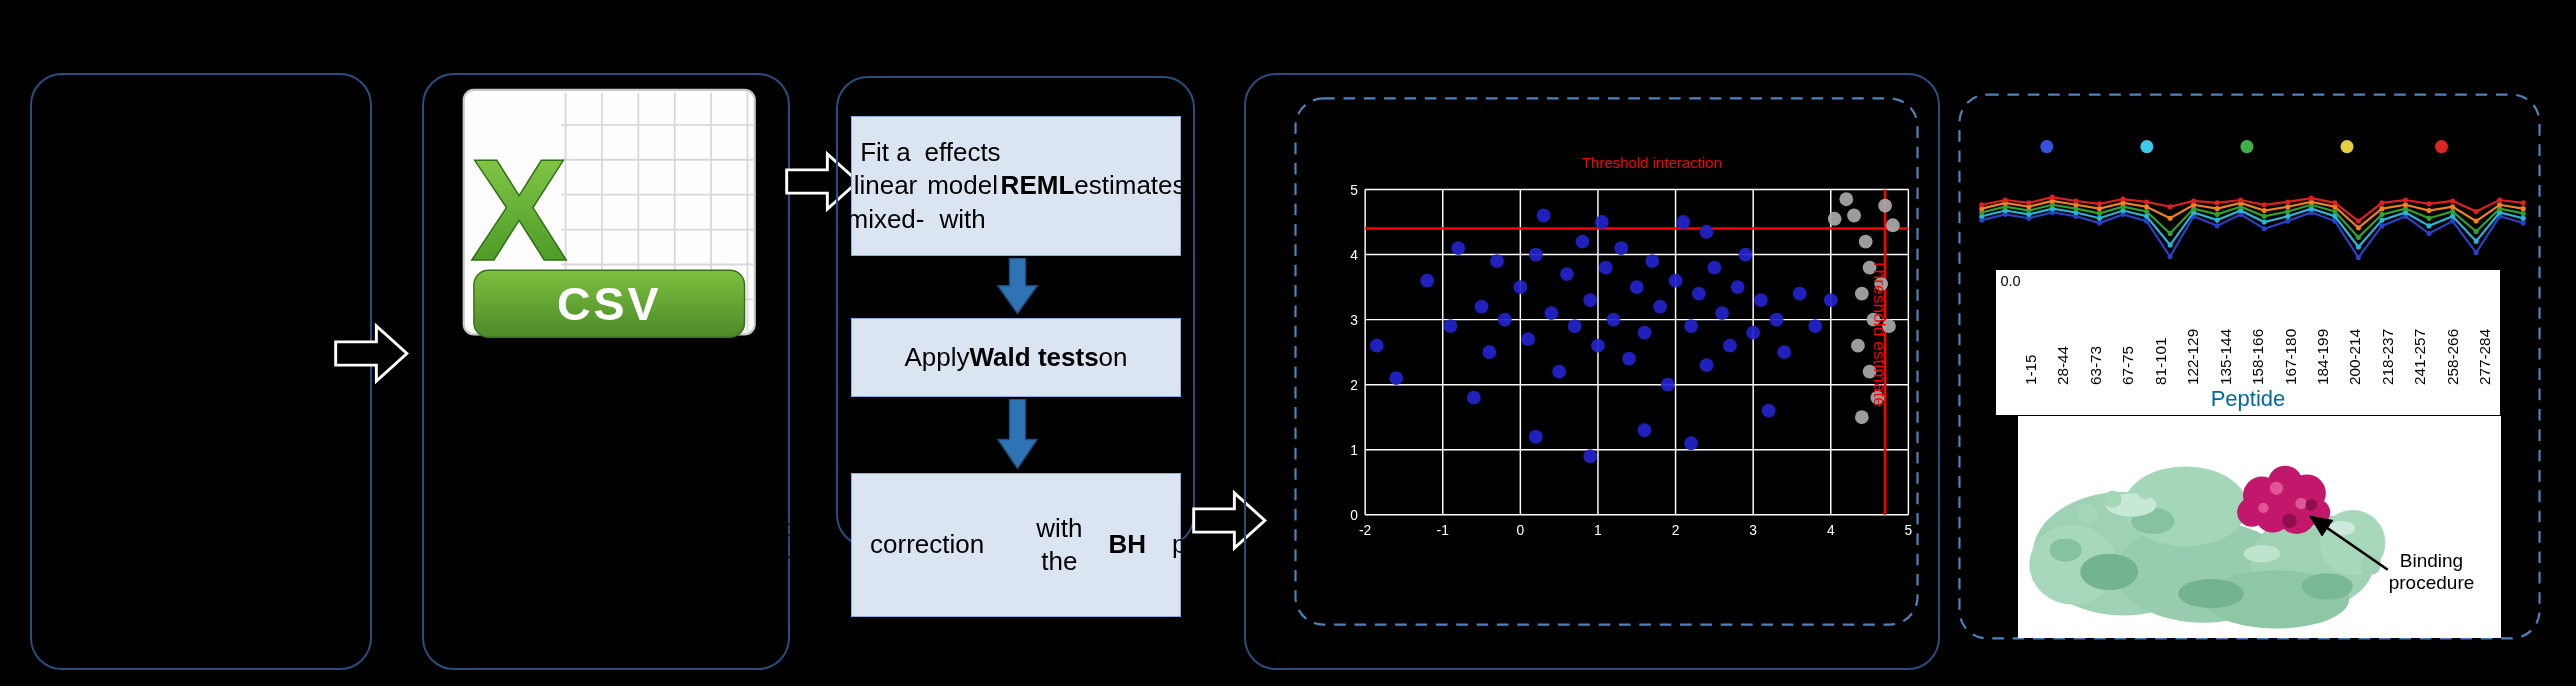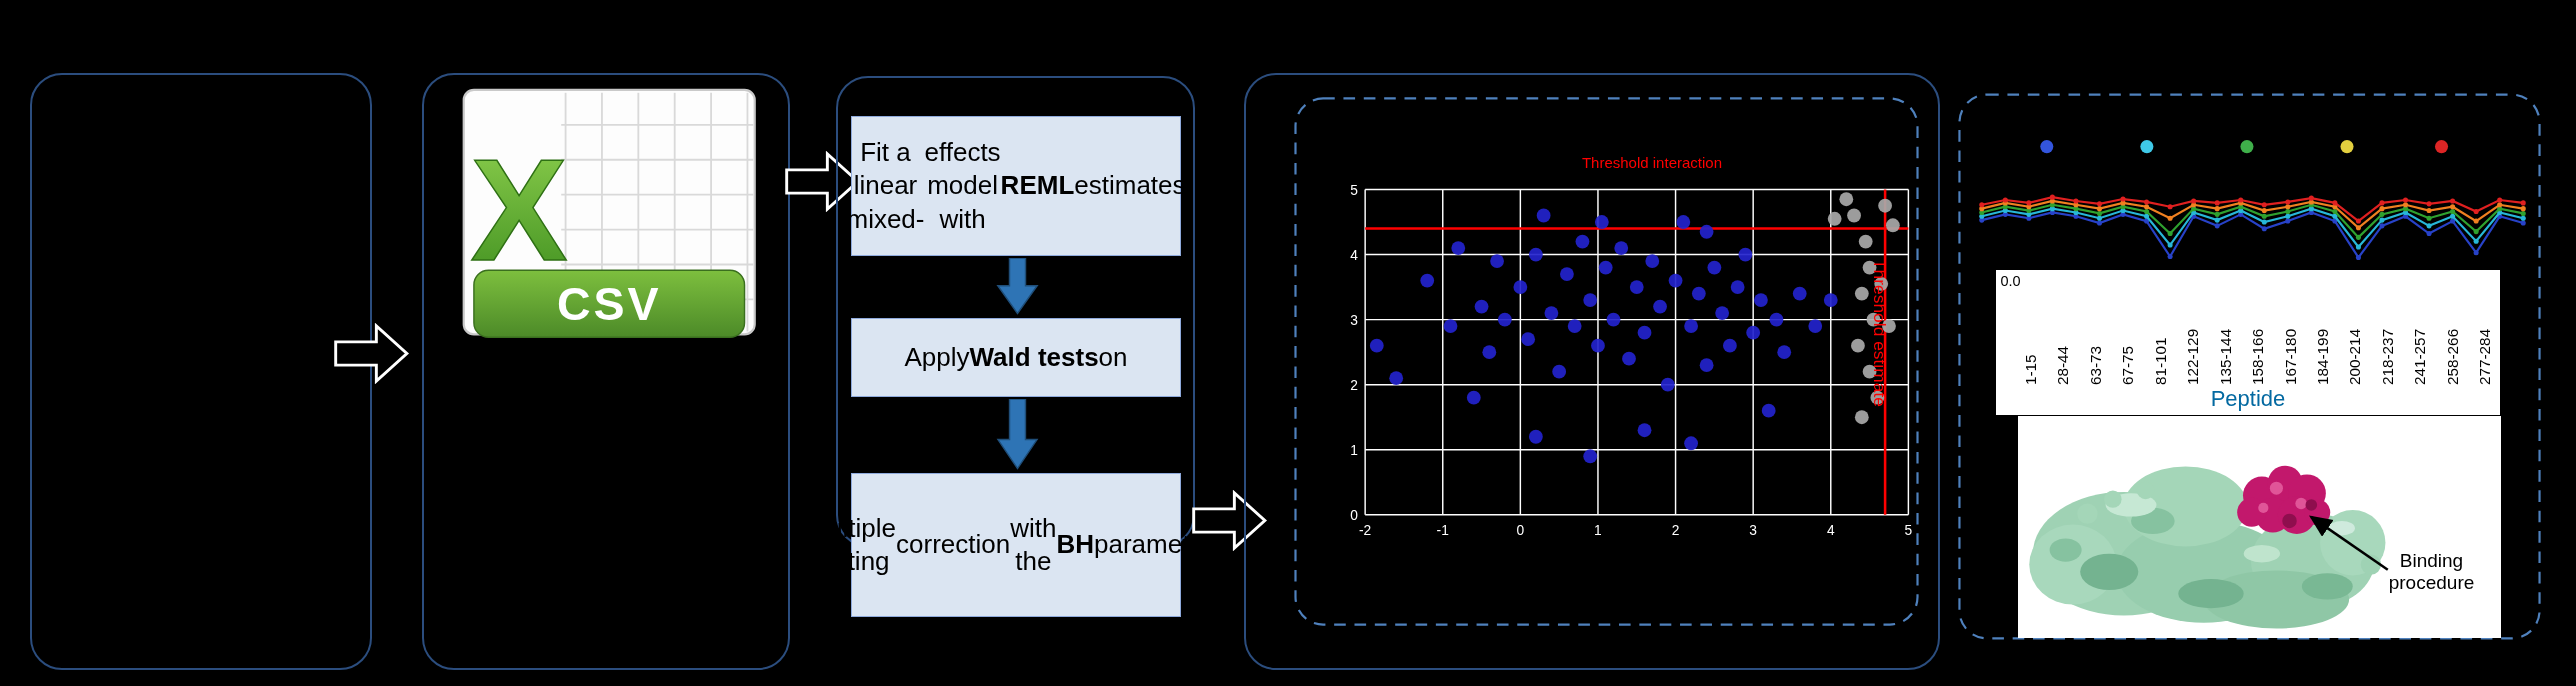--- a/index.html
+++ b/index.html
@@ -86,21 +86,21 @@
     </svg>
     <div class="process-box" style="left:13px;top:240px;width:330px;height:79px;text-align:right;">
         <span>Apply </span>
         <b>Wald tests</b>
         <span> on</span>
         <br>
       </div>
     <svg class="abs" style="left:154px;top:321px;" width="51" height="71" viewBox="0 0 70 98">
       <polygon points="24,0 46,0 46,56 62,56 35,96 8,56 24,56" style="fill:var(--arrow-fill);" stroke="#1f4e79" stroke-width="2"></polygon>
     </svg>
-    <div class="process-box" style="left:13px;top:395px;width:330px;height:144px;">
+    <div class="process-box" style="left:13px;top:395px;width:330px;height:144px;gap:26px;">
         <span>Multiple testing</span>
         <br>
         <span>correction</span>
         <br>
         <span>with the </span>
         <b>BH</b>
         <span> parameters</span>
       </div>
   </div>
 

